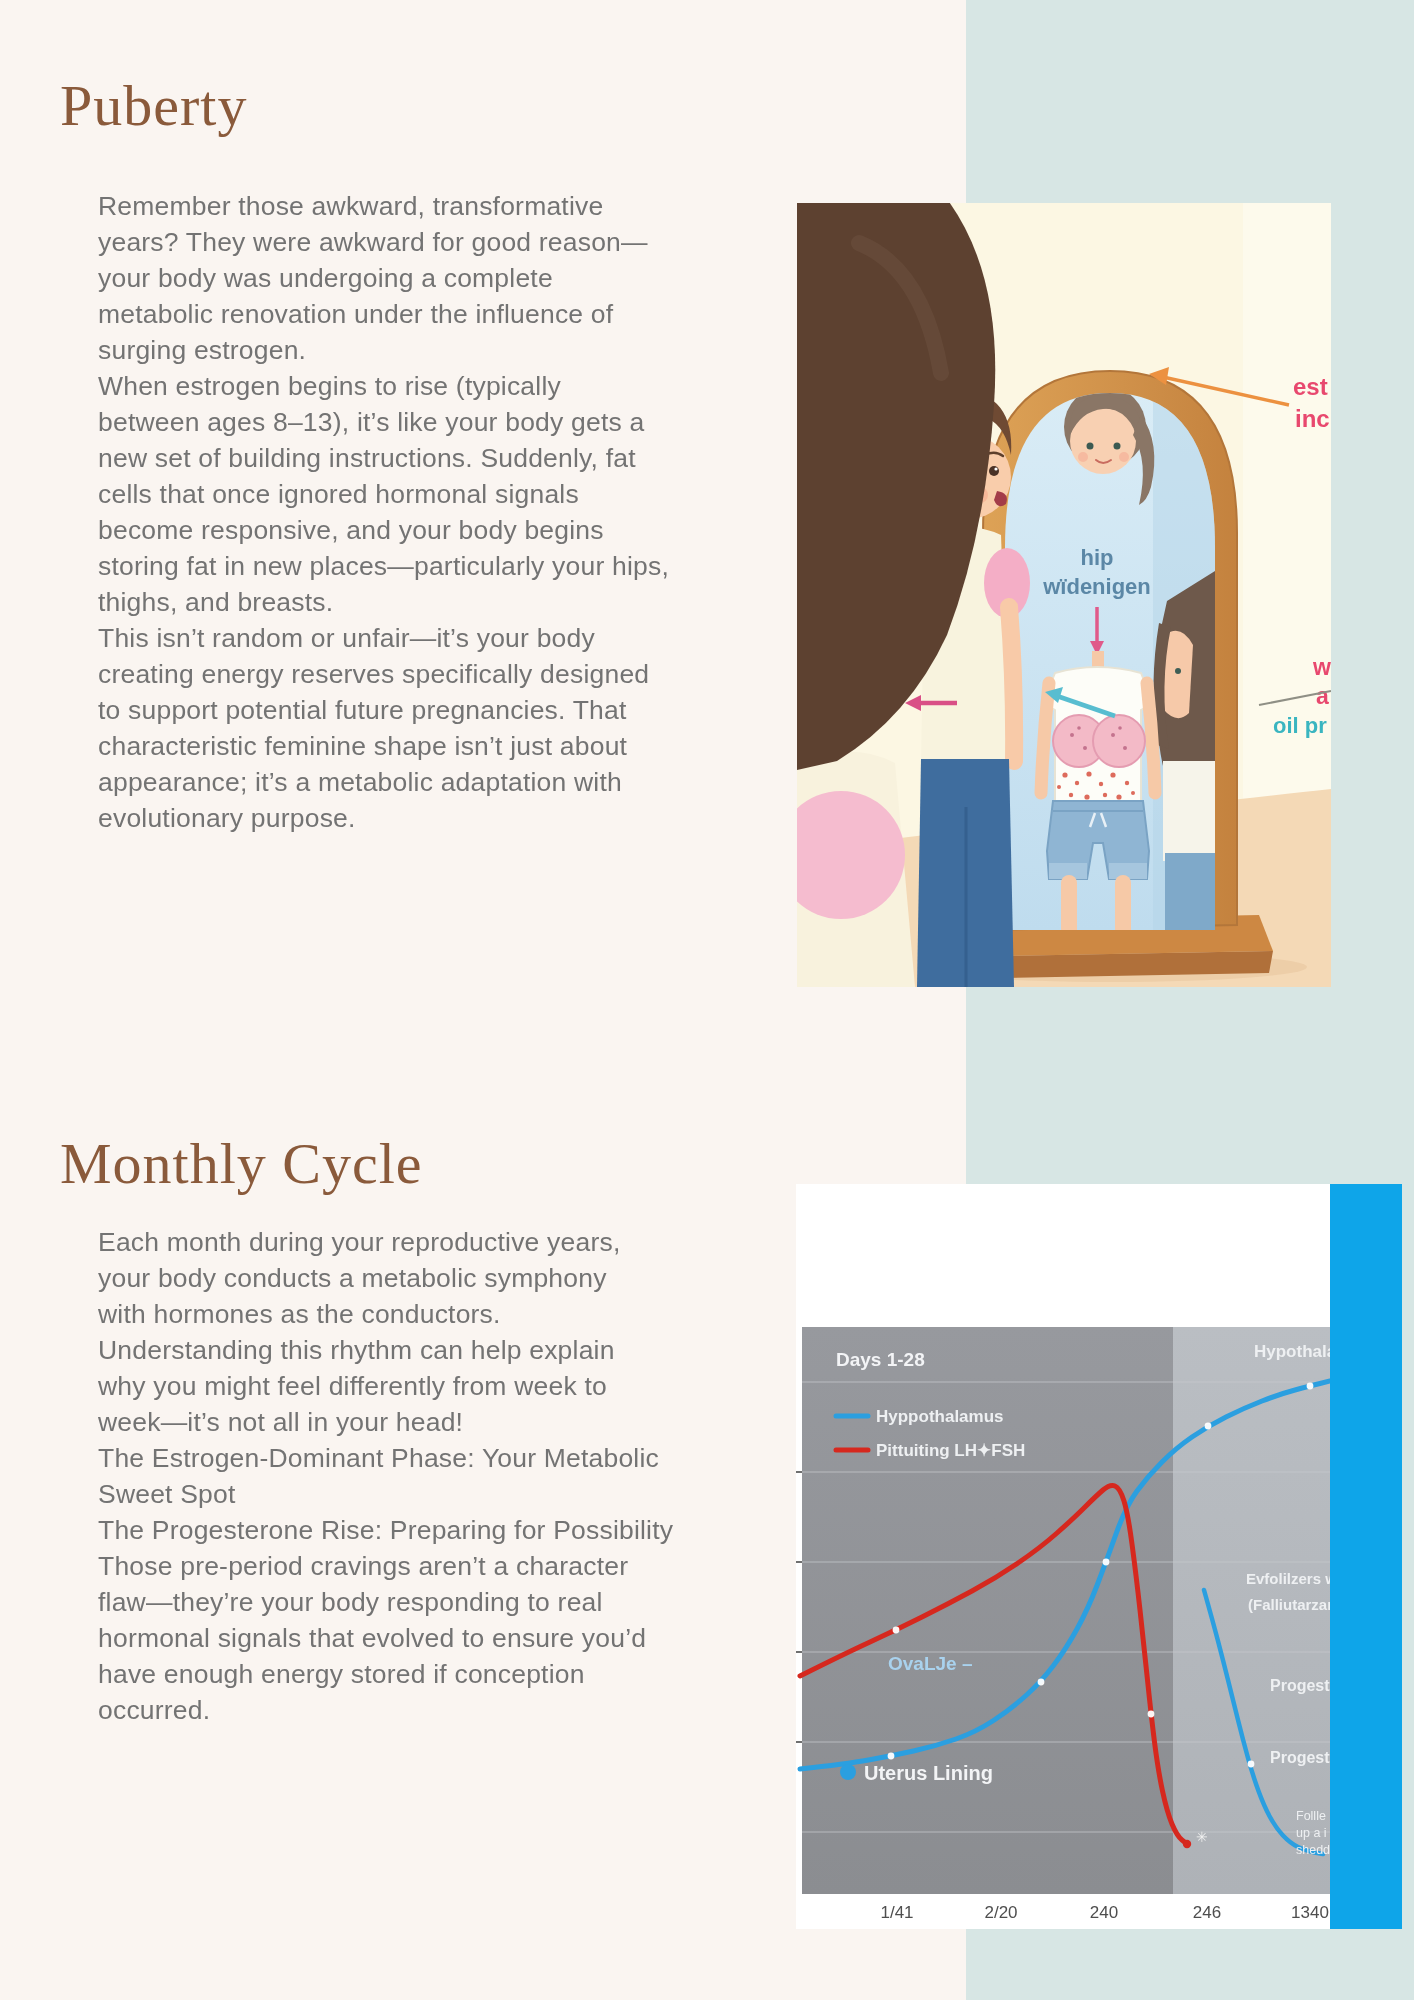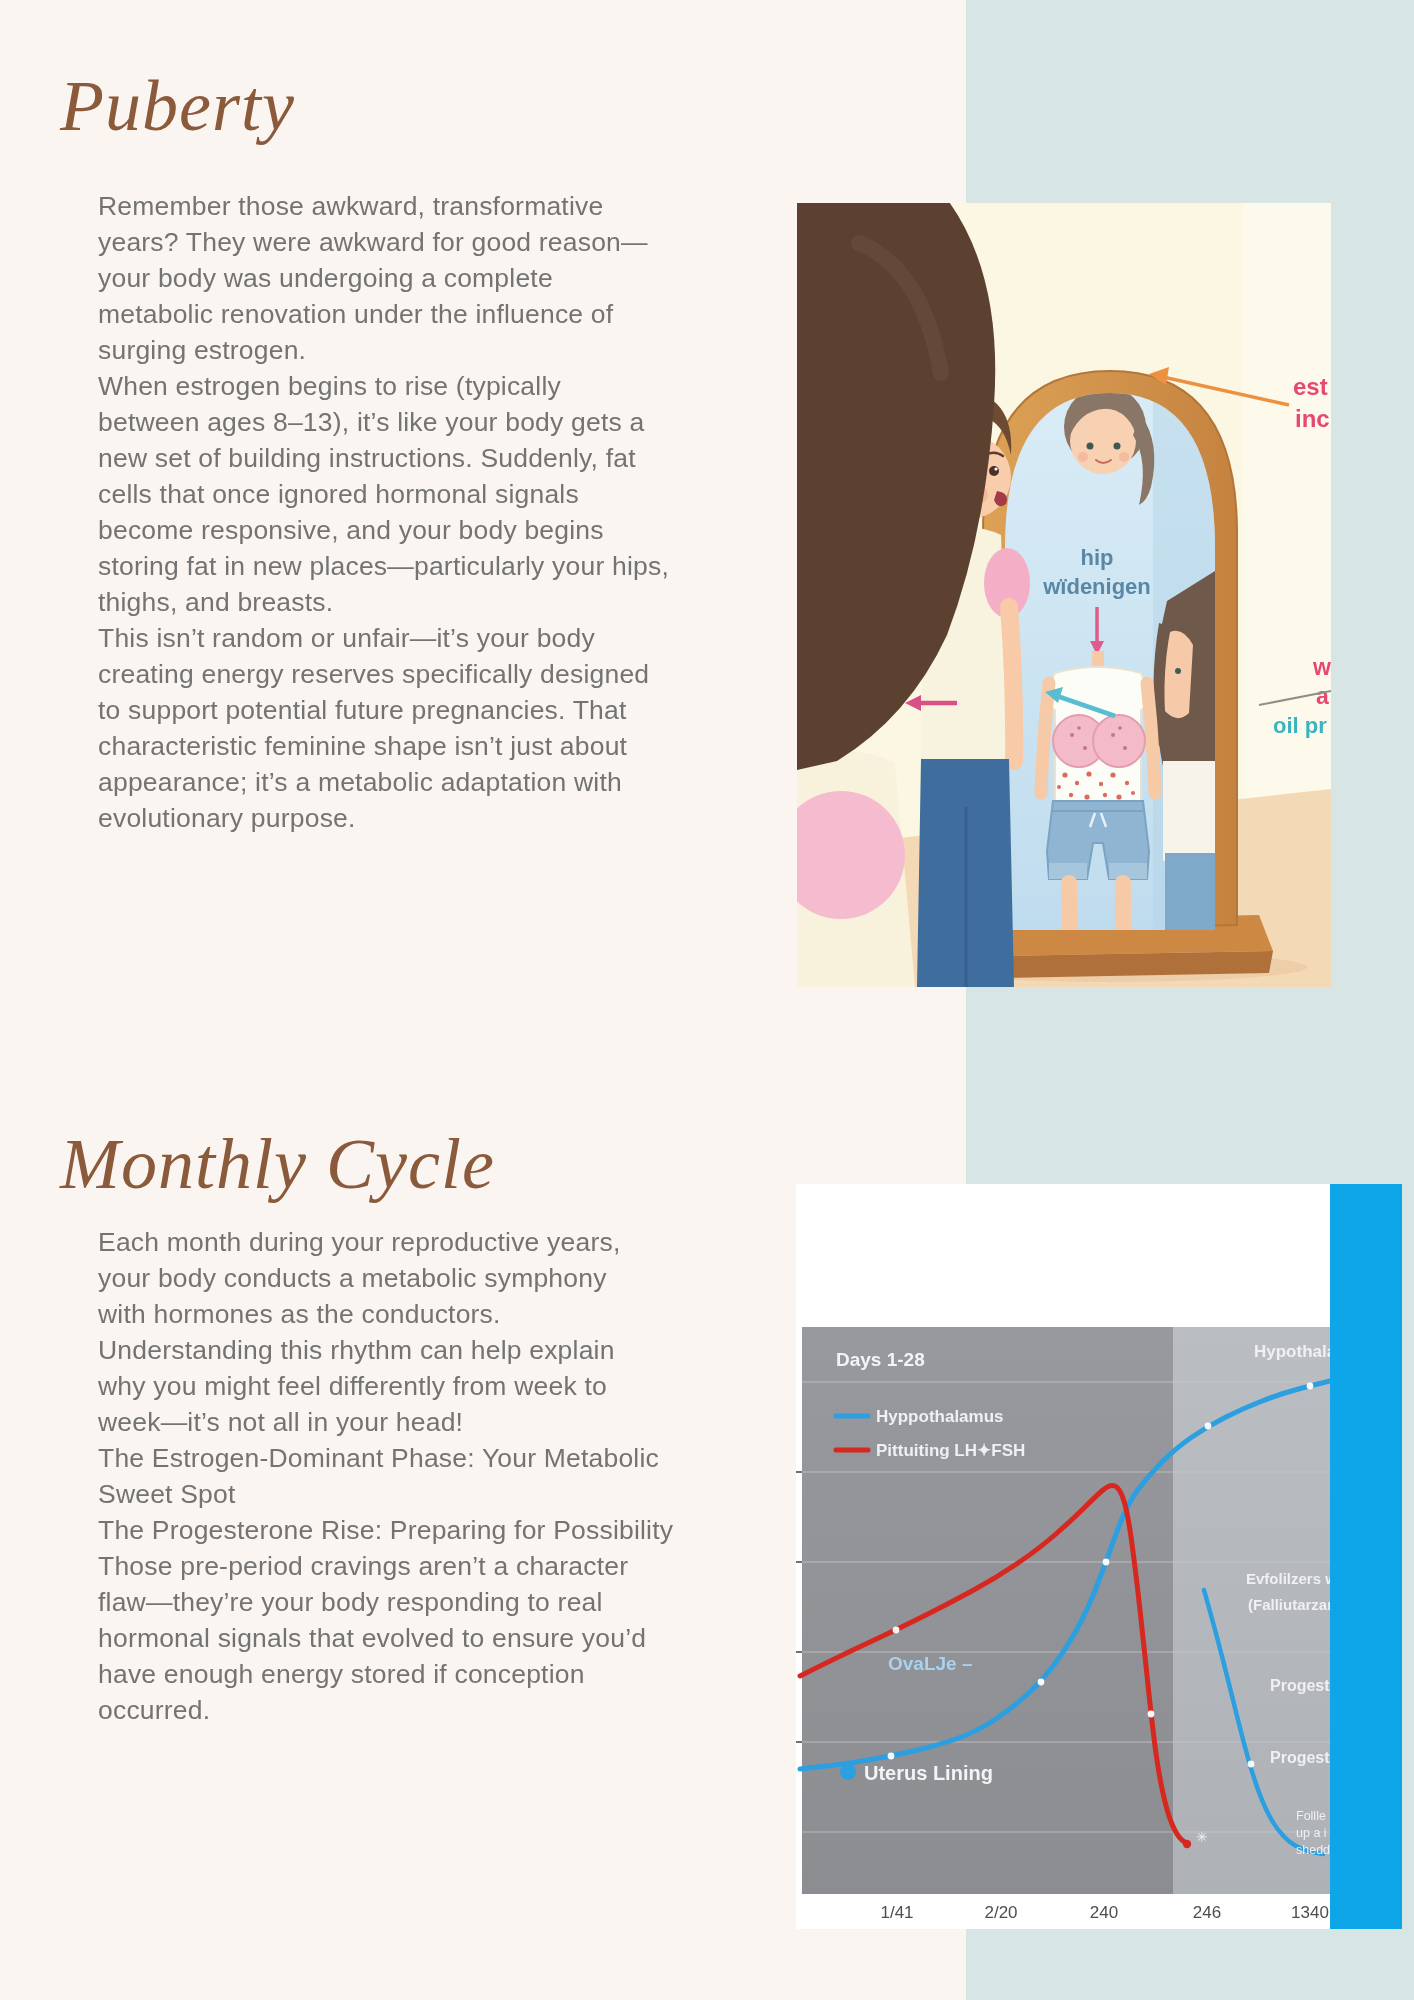--- a/index.html
+++ b/index.html
@@ -10,22 +10,22 @@
     overflow:hidden;
     font-family:"Liberation Sans",sans-serif;
   }
   .blue-strip{
     position:absolute;left:966px;top:0;width:448px;height:2000px;
     background:#d7e6e4;
   }
   .section-title{
     position:absolute;left:60px;margin:0;
     font-family:"Liberation Serif",serif;
-    font-style:italic;font-weight:500;
-    font-size:72px;line-height:84px;
+    font-weight:500;
+    font-size:58px;line-height:84px;
     color:#8a5a3b;letter-spacing:1px;
     white-space:nowrap;
   }
   #title-puberty{top:64px;}
   #title-monthly{top:1122px;}
   .body-text{
     position:absolute;left:82px;margin:16px;
     width:700px;
     font-size:26.5px;line-height:36px;letter-spacing:.2px;
     color:#737373;

